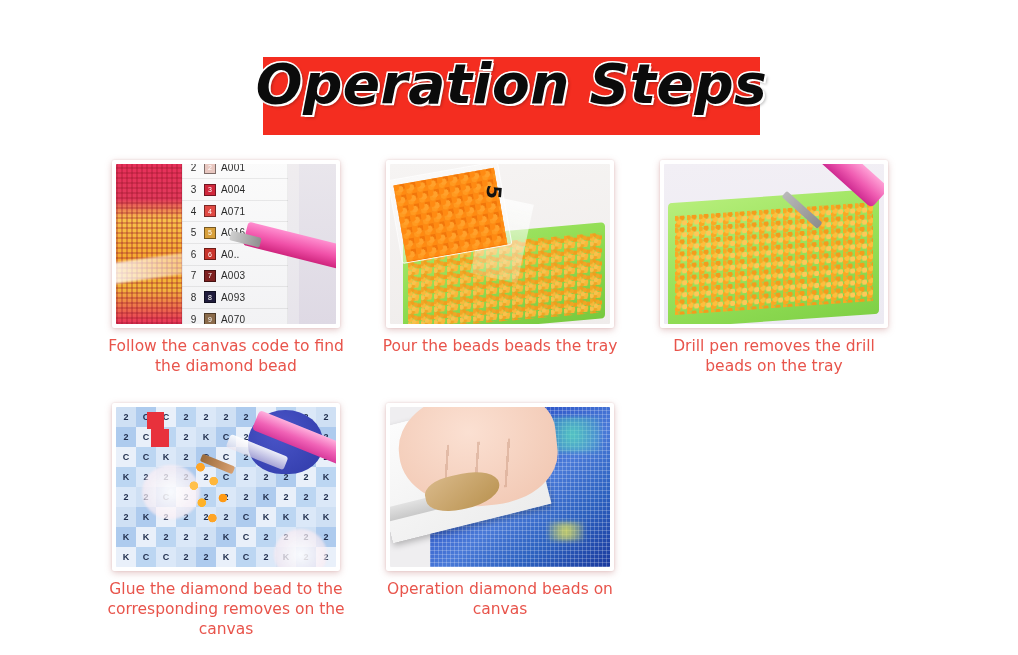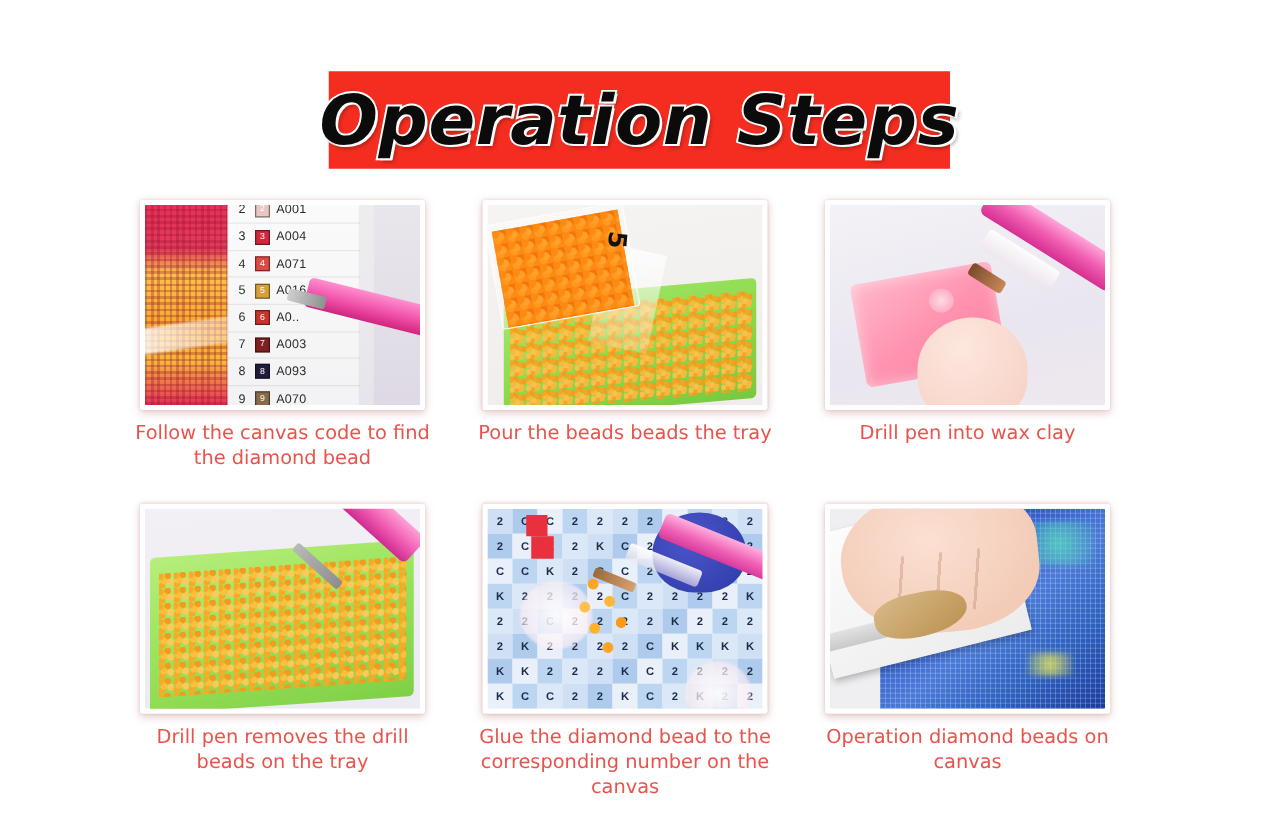--- a/index.html
+++ b/index.html
@@ -27,21 +27,20 @@
     left: 263px;
     top: 57px;
     width: 497px;
     height: 78px;
   }
   .banner {
     width: 100%;
     height: 100%;
     background: #f42d20;
     display: flex;
-    align-items: center;
     justify-content: center;
   }
   .banner-title {
     font-family: "DejaVu Sans", sans-serif;
     font-weight: bold;
     font-style: italic;
     font-size: 55px;
     line-height: 1;
     letter-spacing: 0.5px;
     color: #0b0b0b;
@@ -477,34 +476,20 @@
           <div class="layer p2-stream"></div>
           <div class="layer p2-bag">
             <div class="p2-bag-beads"></div>
           </div>
           <div class="layer p2-mark">5</div>
         </div>
       </div>
       <div class="caption">Pour the beads beads the tray</div>
     </div>
 
-    <div class="step">
-      <div class="photo-frame">
-        <div class="photo">
-          <div class="layer p3-bg"></div>
-          <div class="layer p3-wax"></div>
-          <div class="layer p3-wax-dot"></div>
-          <div class="layer p3-finger"></div>
-          <div class="layer p3-pen"></div>
-          <div class="layer p3-pen-clear"></div>
-          <div class="layer p3-tip"></div>
-        </div>
-      </div>
-      <div class="caption">Drill pen into wax clay</div>
-    </div>
 
     <div class="step">
       <div class="photo-frame">
         <div class="photo">
           <div class="layer p4-bg"></div>
           <div class="layer p4-tray"></div>
           <div class="layer p4-beads"></div>
           <div class="layer p4-pen"></div>
           <div class="layer p4-tip"></div>
         </div>
@@ -610,21 +595,21 @@
           <div class="layer p5-red2"></div>
           <div class="layer p5-blob"></div>
           <div class="layer p5-bokeh1"></div>
           <div class="layer p5-bokeh2"></div>
           <div class="layer p5-orange"></div>
           <div class="layer p5-pen"></div>
           <div class="layer p5-pen-clear"></div>
           <div class="layer p5-tip"></div>
         </div>
       </div>
-      <div class="caption">Glue the diamond bead to the corresponding number on the canvas</div>
+      <div class="caption">Glue the diamond bead to the corresponding removes on the canvas</div>
     </div>
 
     <div class="step">
       <div class="photo-frame">
         <div class="photo">
           <div class="layer p6-bg"></div>
           <div class="layer p6-canvas"></div>
           <div class="layer p6-teal"></div>
           <div class="layer p6-yellow"></div>
           <div class="layer p6-board"></div>

